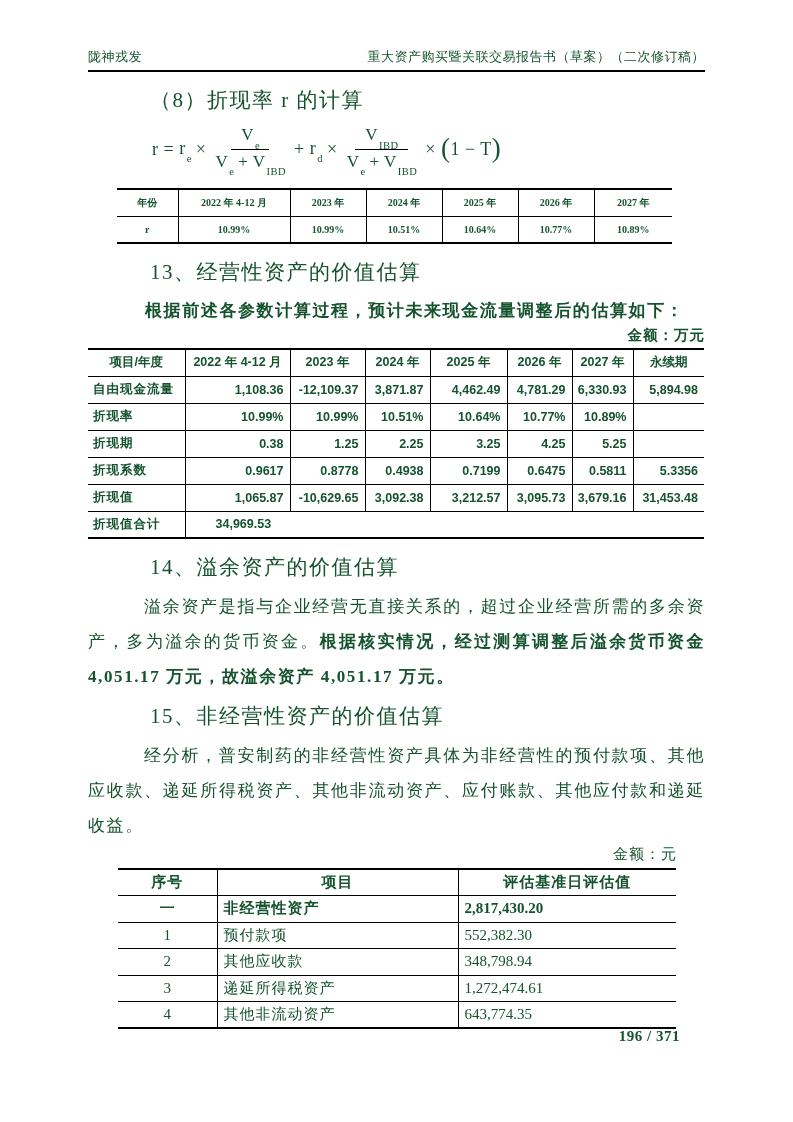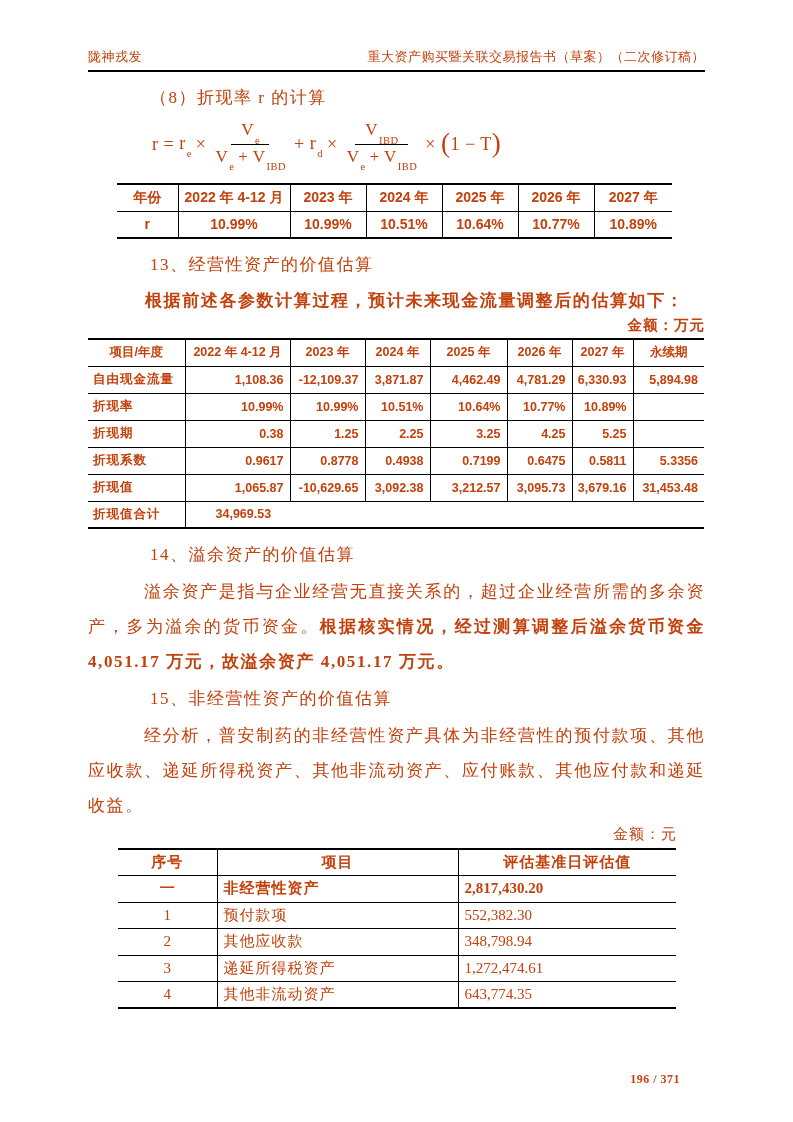--- a/index.html
+++ b/index.html
@@ -2,21 +2,21 @@
 <html><head>
 <meta charset="utf-8">
 <style>
   * { box-sizing: border-box; }
   html,body { margin:0; padding:0; background:#fff; }
   .page {
     position: relative;
     width: 793px; height: 1122px;
     margin: 0 auto;
     background: #fff;
-    color: #c2410c;
+    color: #14532d;
     font-family: "Liberation Serif", "DejaVu Serif", serif;
     overflow: hidden;
     outline: 1px solid #d8d8d8;
   }
   .content { padding: 0 88px; }
 
   
   .doc-header {
     padding-top: 48px;
     display: flex;
@@ -35,21 +35,21 @@
     line-height: 38px;
     letter-spacing: 1.6px;
     text-align: justify;
     text-indent: 56px;
   }
   .para-tight { line-height: 35px; margin-top: 8px; }
   .bold { font-weight: bold; }
 
   .sec-heading {
     margin: 14px 0 0 62px;
-    font-size: 17px;
+    font-size: 21px;
     letter-spacing: 1.5px;
   }
 
   
   .formula {
     margin: 6px 0 0 64px;
     height: 58px;
     display: flex;
     align-items: center;
     font-size: 18px;
@@ -66,23 +66,23 @@
   
   table { border-collapse: collapse; table-layout: fixed; }
   td, th { overflow: hidden; white-space: nowrap; }
 
   
   .rate-table {
     margin: 10px 0 0 29px;
     width: 555px;
     border-top: 2.5px solid #000;
     border-bottom: 2.5px solid #000;
-    font-family: Liberation Sans, sans-serif;
+    font-family: Liberation Serif, serif;
     font-weight: bold;
-    font-size: 14px;
+    font-size: 10px;
   }
   .rate-table td { border-bottom: 1px solid #000; height: 27px; text-align: center; }
   .rate-table td:not(:last-child) { border-right: 1px solid #000; }
 
   
   .unit-wan { margin-top: 4px; text-align: right; font-weight: bold; font-size: 14.5px; letter-spacing: 1px; }
   .unit-yuan { margin-top: 2px; text-align: right; font-size: 15px; letter-spacing: 1px; padding-right: 28px; }
 
   
   .cf-table {
@@ -112,24 +112,24 @@
   .asset-table td { border-bottom: 1.2px solid #000; height: 26.5px; padding: 2px 6px; }
   .asset-table td:not(:last-child) { border-right: 1.2px solid #000; }
   .asset-table .no { text-align: center; }
   .asset-table .item { text-align: left; letter-spacing: 1px; }
   .asset-table .val { padding-right: 9px; }
   .asset-table .head td { font-weight: bold; text-align: center; letter-spacing: 1px; }
   .asset-table .subtotal td { font-weight: bold; }
 
   .page-footer {
     position: absolute;
-    top: 1072px;
+    top: 1028px;
     right: 113px;
     font-weight: bold;
-    font-size: 12px;
+    font-size: 15px;
     letter-spacing: 0.5px;
   }
 </style>
 </head>
 <body>
 
 <div class="page">
   <div class="content">
 
     <div class="doc-header">

